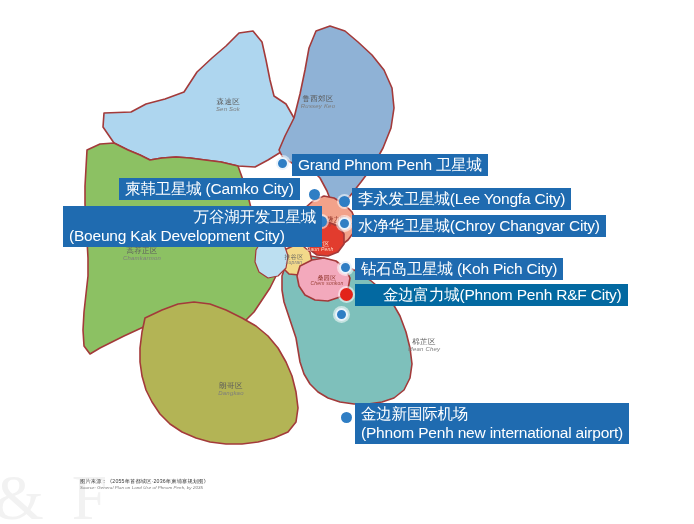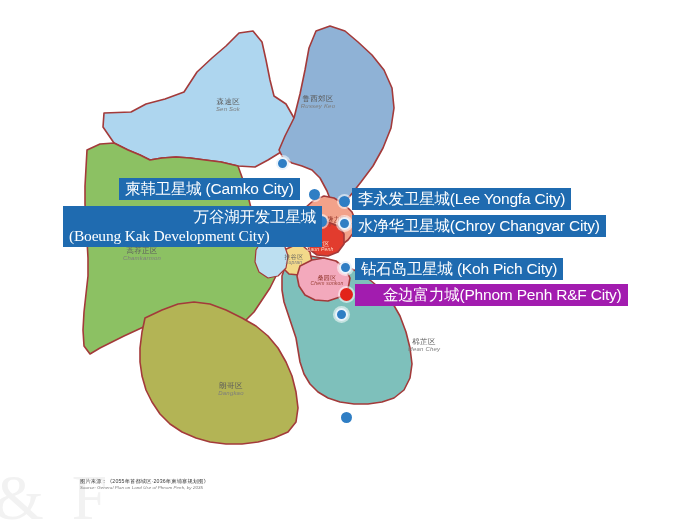--- a/index.html
+++ b/index.html
@@ -36,21 +36,21 @@
   .lbl{
     position:absolute;
     color:#ffffff;
     background:#1f6bb0;
     font-size:15.5px;
     line-height:19px;
     padding:1px 6px 2px 6px;
     white-space:nowrap;
     letter-spacing:-0.2px;
   }
-  .lbl.red{background:#a21caf;padding-left:28px;}
+  .lbl.red{background:#0369a1;padding-left:28px;}
   .lbl.two{white-space:normal;}
   .lbl .l2{display:block;}
 
   
   .dot{
     position:absolute;width:13px;height:13px;border-radius:50%;
     background:#2f7ec4;box-shadow:0 0 0 2px rgba(255,255,255,.55);
   }
   .dot.ring{background:#2f7ec4;border:2.5px solid #eaf3fb;box-sizing:border-box;}
   .dot.red{background:#e2231a;}
@@ -134,36 +134,41 @@
   <div class="dot ring" style="left:276px;top:157px;"></div>
   <div class="dot small" style="left:309px;top:189px;"></div>
   <div class="dot small" style="left:316px;top:216px;"></div>
   <div class="dot small" style="left:339px;top:196px;"></div>
   <div class="dot ring" style="left:338px;top:217px;"></div>
   <div class="dot ring" style="left:339px;top:261px;"></div>
   <div class="dot red" style="left:340px;top:288px;"></div>
   <div class="dot ring" style="left:335px;top:308px;"></div>
   <div class="dot small" style="left:341px;top:412px;"></div>
 
+  <div class="lbl" style="left:292px;top:154px;">Grand Phnom Penh 卫星城</div>
 
   <div class="lbl" style="left:119px;top:178px;">柬韩卫星城 (Camko City)</div>
 
-  <div class="lbl two" style="left:63px;top:206px;width:247px;text-align:right;font-family:Liberation Serif, serif;">
+  <div class="lbl two" style="left:63px;top:206px;width:247px;text-align:right;">
     <span class="l2">万谷湖开发卫星城</span>
     <span class="l2" style="text-align:left;">(Boeung Kak Development City)</span>
   </div>
 
   <div class="lbl" style="left:352px;top:188px;">李永发卫星城(Lee Yongfa City)</div>
 
   <div class="lbl" style="left:352px;top:215px;">水净华卫星城(Chroy Changvar City)</div>
 
   <div class="lbl" style="left:355px;top:258px;">钻石岛卫星城 (Koh Pich City)</div>
 
   <div class="lbl red" style="left:355px;top:284px;">金边富力城(Phnom Penh R&amp;F City)</div>
 
 
+  <div class="lbl two" style="left:355px;top:403px;">
+    <span class="l2">金边新国际机场</span>
+    <span class="l2">(Phnom Penh new international airport)</span>
+  </div>
 
   <div class="source">
     <span class="s1">图片来源：《2055年首都城区·2036年柬埔寨规划图》</span>
     <span class="s2">Source: General Plan on Land Use of Phnom Penh, by 2035</span>
   </div>
 
 </div>
 
 </body></html>

